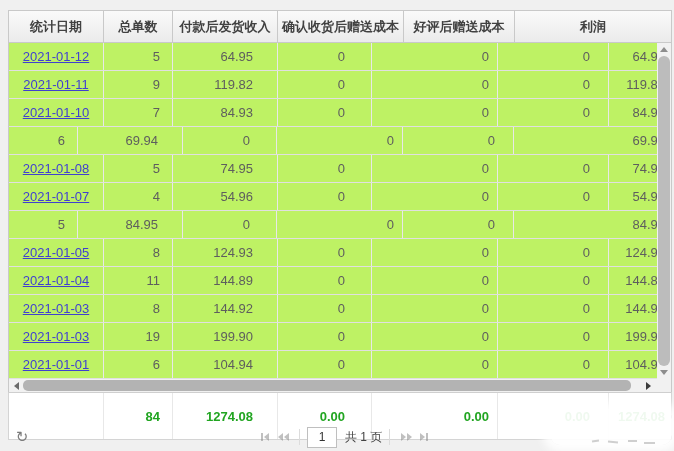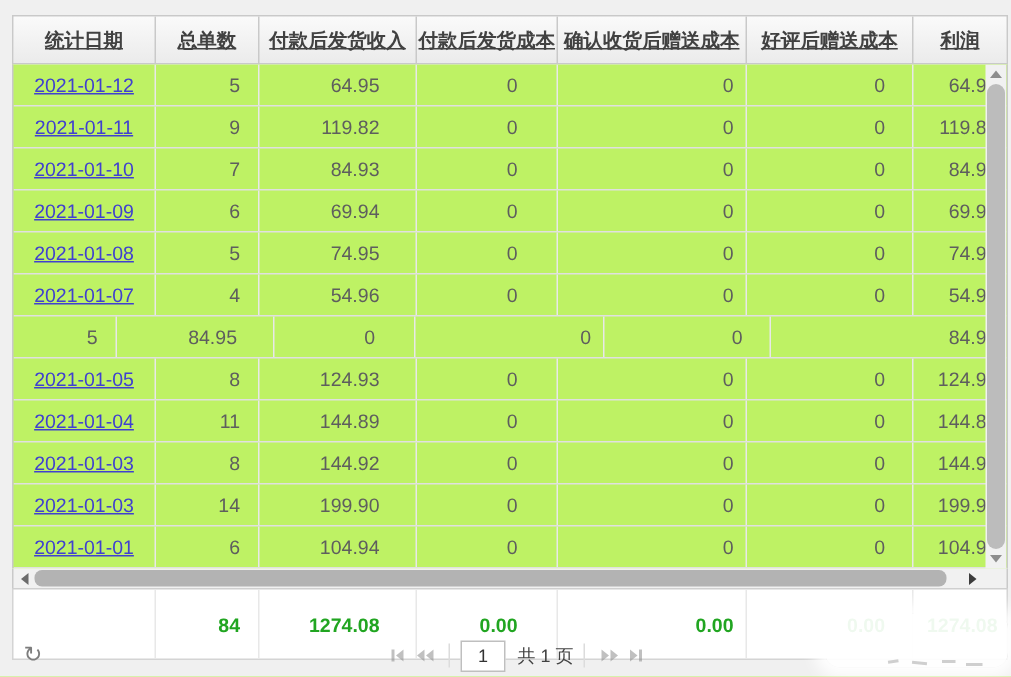--- a/index.html
+++ b/index.html
@@ -13,21 +13,21 @@
 
   
   .thead {
     display:flex; height:33px;
     background:linear-gradient(#fafafa,#ebebeb);
     border:1px solid #c9c9c9;
   }
   .th {
     display:flex; align-items:center; justify-content:center;
     font-size:13px; font-weight:bold; color:#414141;
-    border-right:1px solid #c9c9c9; height:100%;text-decoration:underline;
+    border-right:1px solid #c9c9c9; height:100%;
   }
   .th:last-child { border-right:none; }
 
   
   .tbody {
     position:relative; height:336px;
     border-left:1px solid #c9c9c9; border-right:1px solid #c9c9c9;
     background:#bef264; overflow:hidden;text-align:right;
   }
   .tr { display:flex; height:28px; border-bottom:1px solid #e0e0e0; }
@@ -140,21 +140,20 @@
 </style>
 </head>
 <body>
 
 <div class="panel">
 
   <div class="thead">
     <div class="th c1">统计日期</div>
     <div class="th c2">总单数</div>
     <div class="th c3">付款后发货收入</div>
-    <div class="th c4">付款后发货成本</div>
     <div class="th c5">确认收货后赠送成本</div>
     <div class="th c6">好评后赠送成本</div>
     <div class="th c7">利润</div>
   </div>
 
   <div class="tbody">
     <div class="tr">
         <div class="td c1 date">
           <a href="#">2021-01-12</a>
         </div>
@@ -181,23 +180,20 @@
           <a href="#">2021-01-10</a>
         </div>
         <div class="td c2 num p2">7</div>
         <div class="td c3 num p3">84.93</div>
         <div class="td c4 num p4">0</div>
         <div class="td c5 num p5">0</div>
         <div class="td c6 num p6">0</div>
         <div class="td c7 num p7">84.93</div>
       </div>
       <div class="tr">
-        <div class="td c1 date">
-          <a href="#">2021-01-09</a>
-        </div>
         <div class="td c2 num p2">6</div>
         <div class="td c3 num p3">69.94</div>
         <div class="td c4 num p4">0</div>
         <div class="td c5 num p5">0</div>
         <div class="td c6 num p6">0</div>
         <div class="td c7 num p7">69.94</div>
       </div>
       <div class="tr">
         <div class="td c1 date">
           <a href="#">2021-01-08</a>
@@ -258,21 +254,21 @@
         <div class="td c3 num p3">144.92</div>
         <div class="td c4 num p4">0</div>
         <div class="td c5 num p5">0</div>
         <div class="td c6 num p6">0</div>
         <div class="td c7 num p7">144.92</div>
       </div>
       <div class="tr">
         <div class="td c1 date">
           <a href="#">2021-01-03</a>
         </div>
-        <div class="td c2 num p2">14</div>
+        <div class="td c2 num p2">19</div>
         <div class="td c3 num p3">199.90</div>
         <div class="td c4 num p4">0</div>
         <div class="td c5 num p5">0</div>
         <div class="td c6 num p6">0</div>
         <div class="td c7 num p7">199.90</div>
       </div>
       <div class="tr">
         <div class="td c1 date">
           <a href="#">2021-01-01</a>
         </div>

